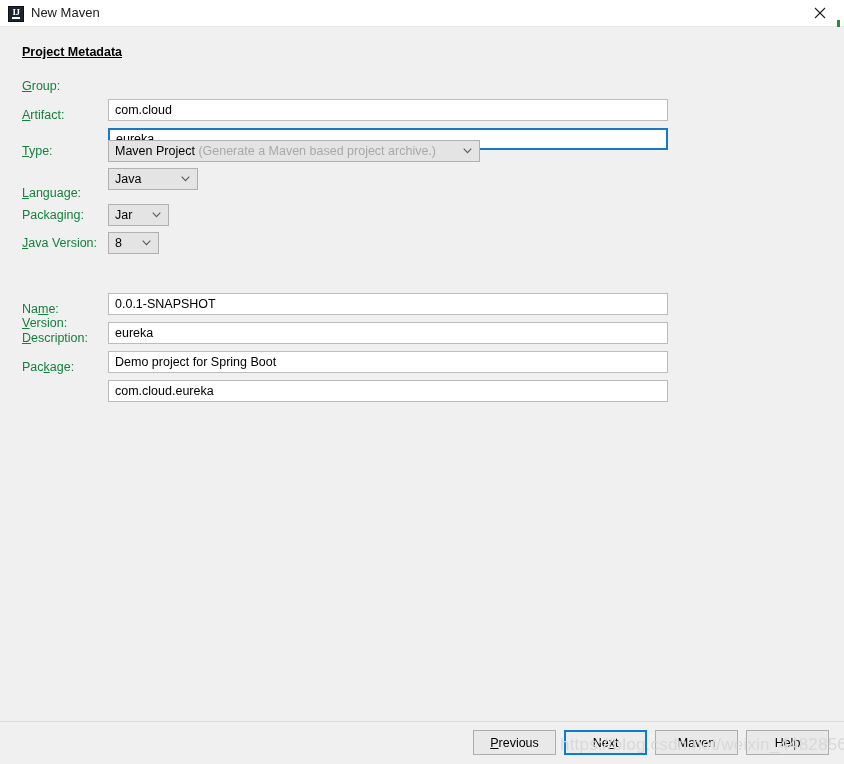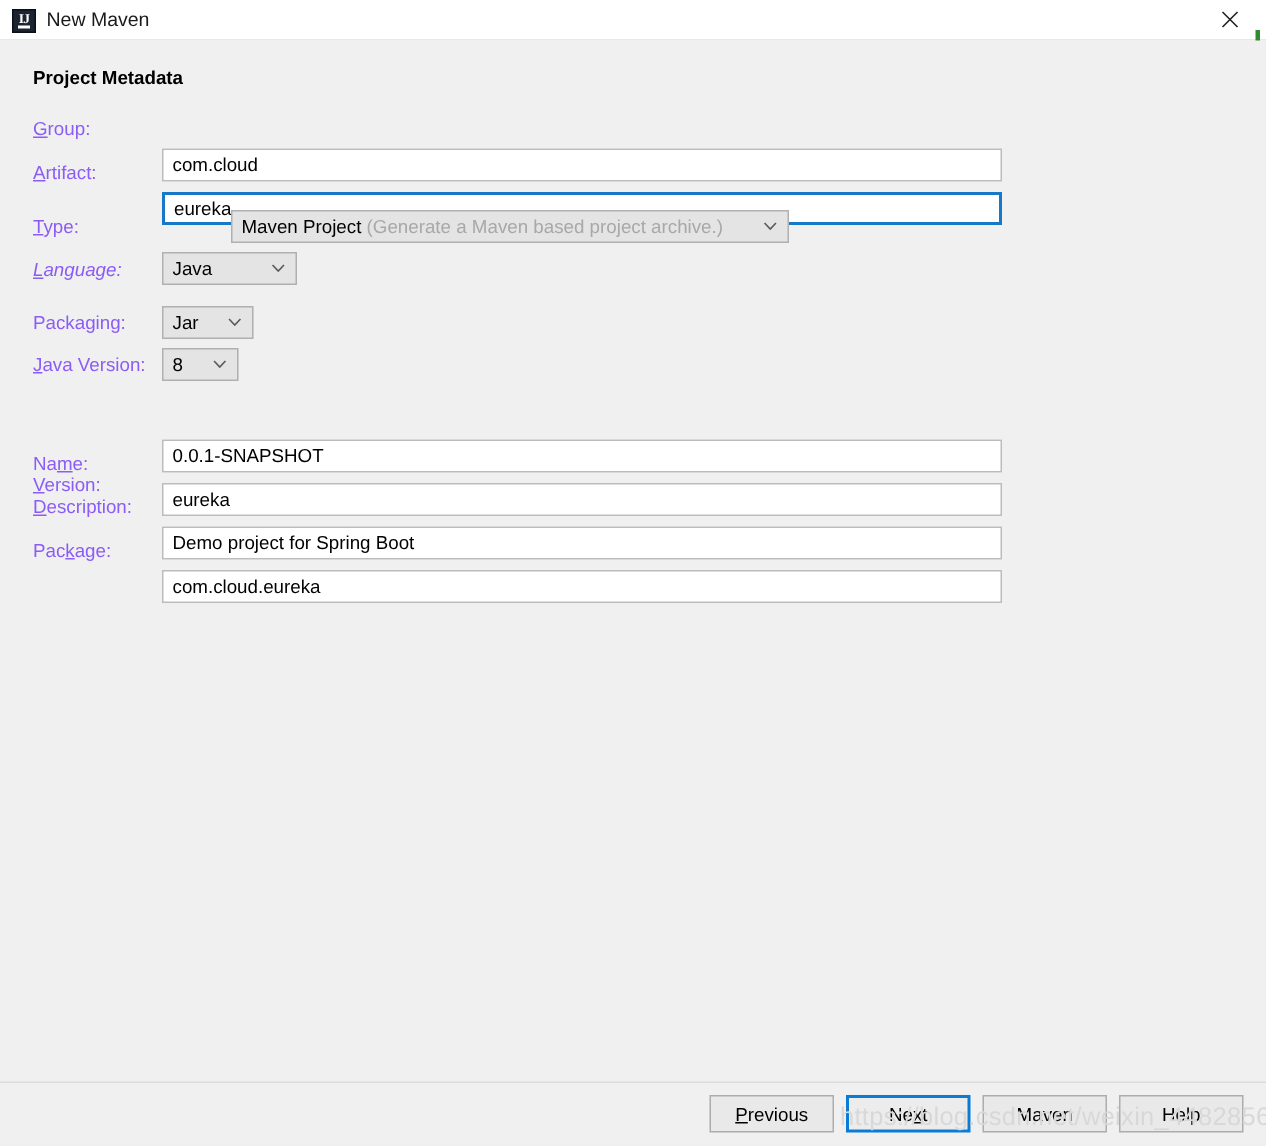--- a/index.html
+++ b/index.html
@@ -84,29 +84,30 @@
     height: 694px;
     background: #f0f0f0;
   }
 
   #section-title {
     position: absolute;
     left: 22px; top: 18px;
     font-size: 12.5px;
     font-weight: bold;
     color: #000000;
+    text-decoration: underline;
   }
 
   .field-row { position: absolute; left: 0; width: 844px; }
 
   .field-label {
     position: absolute;
     left: 22px;
     font-size: 12.5px;
-    color: #8b5cf6;
+    color: #15803d;
     line-height: 16px;
     white-space: nowrap;
   }
   .field-label u { text-decoration: underline; }
 
   .text-input {
     position: absolute;
     left: 108px;
     width: 560px;
     height: 22px;
@@ -215,29 +216,29 @@
       <div class="field-row" style="top: 48px;">
         <div class="field-label" style="top: 3px;"><u>G</u>roup:</div>
         <input type="text" class="text-input" value="com.cloud" style="">
       </div>
       <div class="field-row" style="top: 77px;">
         <div class="field-label" style="top: 3px;"><u>A</u>rtifact:</div>
         <input type="text" class="text-input focused" value="eureka" style="">
       </div>
       <div class="field-row" style="top: 113px;">
         <div class="field-label" style="top: 3px;"><u>T</u>ype:</div>
-        <div class="combo" style="width: 372px; margin-left: 46px;">
+        <div class="combo" style="width: 372px;">
           <div class="combo-text">Maven Project <span class="combo-hint">(Generate a Maven based project archive.)</span></div>
           <svg class="chevron" viewBox="0 0 9 6">
             <polyline points="0.7,0.7 4.5,4.7 8.3,0.7" fill="none" stroke="#5a5a5a" stroke-width="1.1"></polyline>
           </svg>
         </div>
       </div>
       <div class="field-row" style="top: 141px;">
-        <div class="field-label" style="top: 4px; font-style: italic;"><u>L</u>anguage:</div>
+        <div class="field-label" style="top: 17px;"><u>L</u>anguage:</div>
         <div class="combo" style="width: 90px;">
           <div class="combo-text">Java</div>
           <svg class="chevron" viewBox="0 0 9 6">
             <polyline points="0.7,0.7 4.5,4.7 8.3,0.7" fill="none" stroke="#5a5a5a" stroke-width="1.1"></polyline>
           </svg>
         </div>
       </div>
       <div class="field-row" style="top: 177px;">
         <div class="field-label" style="top: 3px;">Packa<u>g</u>ing:</div>
         <div class="combo" style="width: 61px;">

